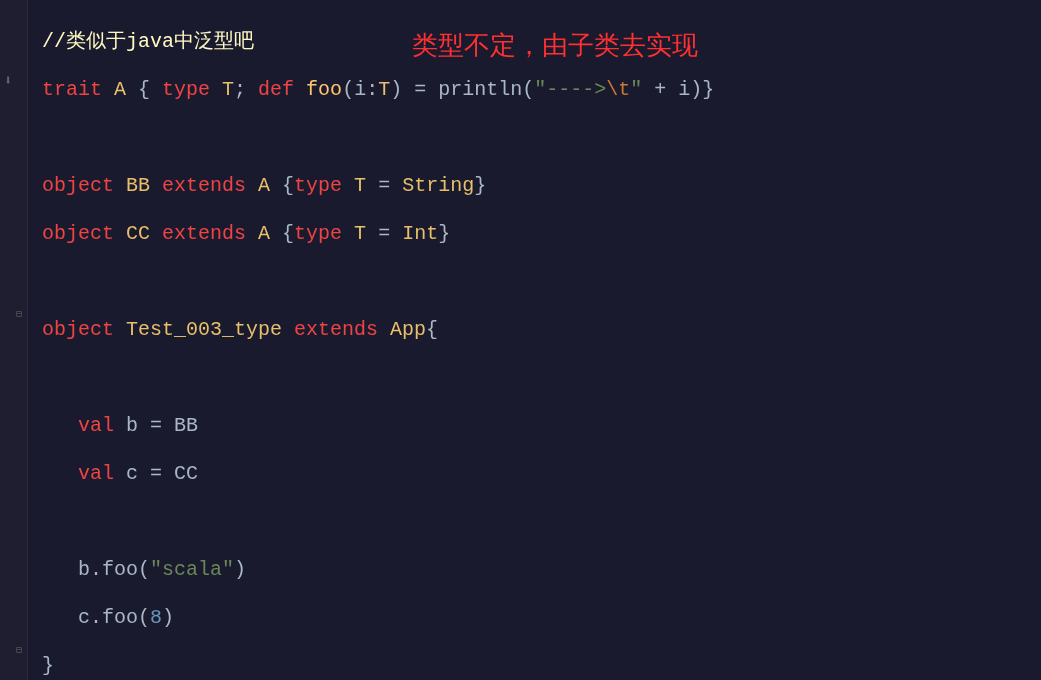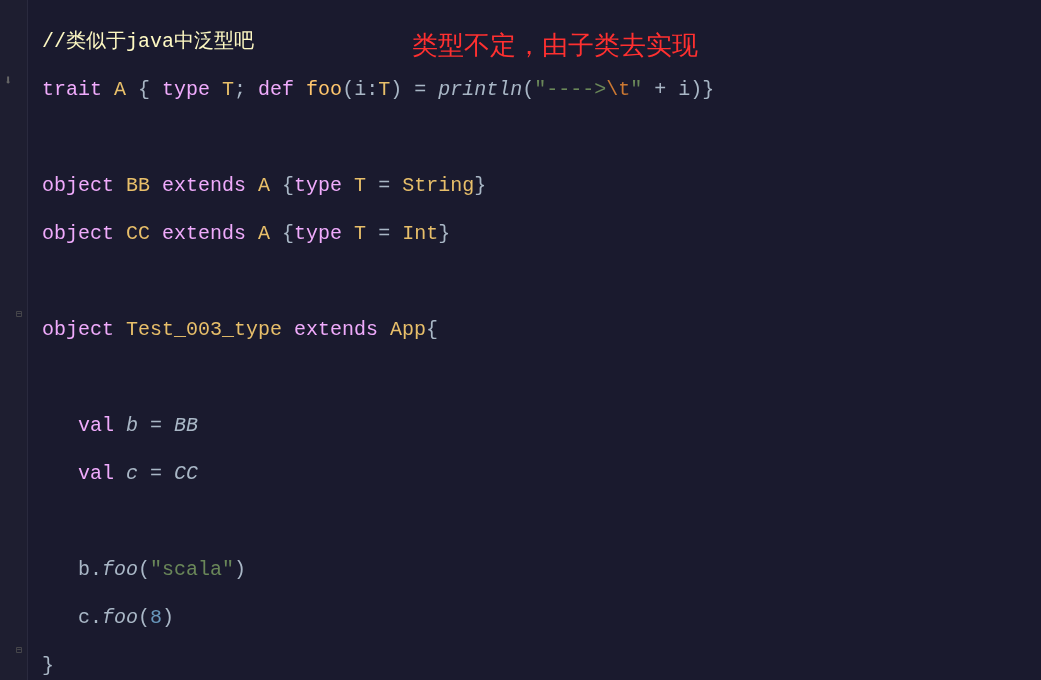--- a/index.html
+++ b/index.html
@@ -44,25 +44,24 @@
       top: 0;
       right: 0;
       padding: 18px 10px;
       line-height: 2.4;
       white-space: pre;
     }
     .comment {
       color: #fef9c3;
     }
     .keyword {
-      color: #f0abfc;
+      color: #ef4444;
     }
     .identifier {
       color: #a9b7c6;
-      font-style: italic;
     }
     .type-name {
       color: #e8bf6a;
     }
     .method-def {
       color: #ffc66d;
     }
     .string {
       color: #6a8759;
     }

